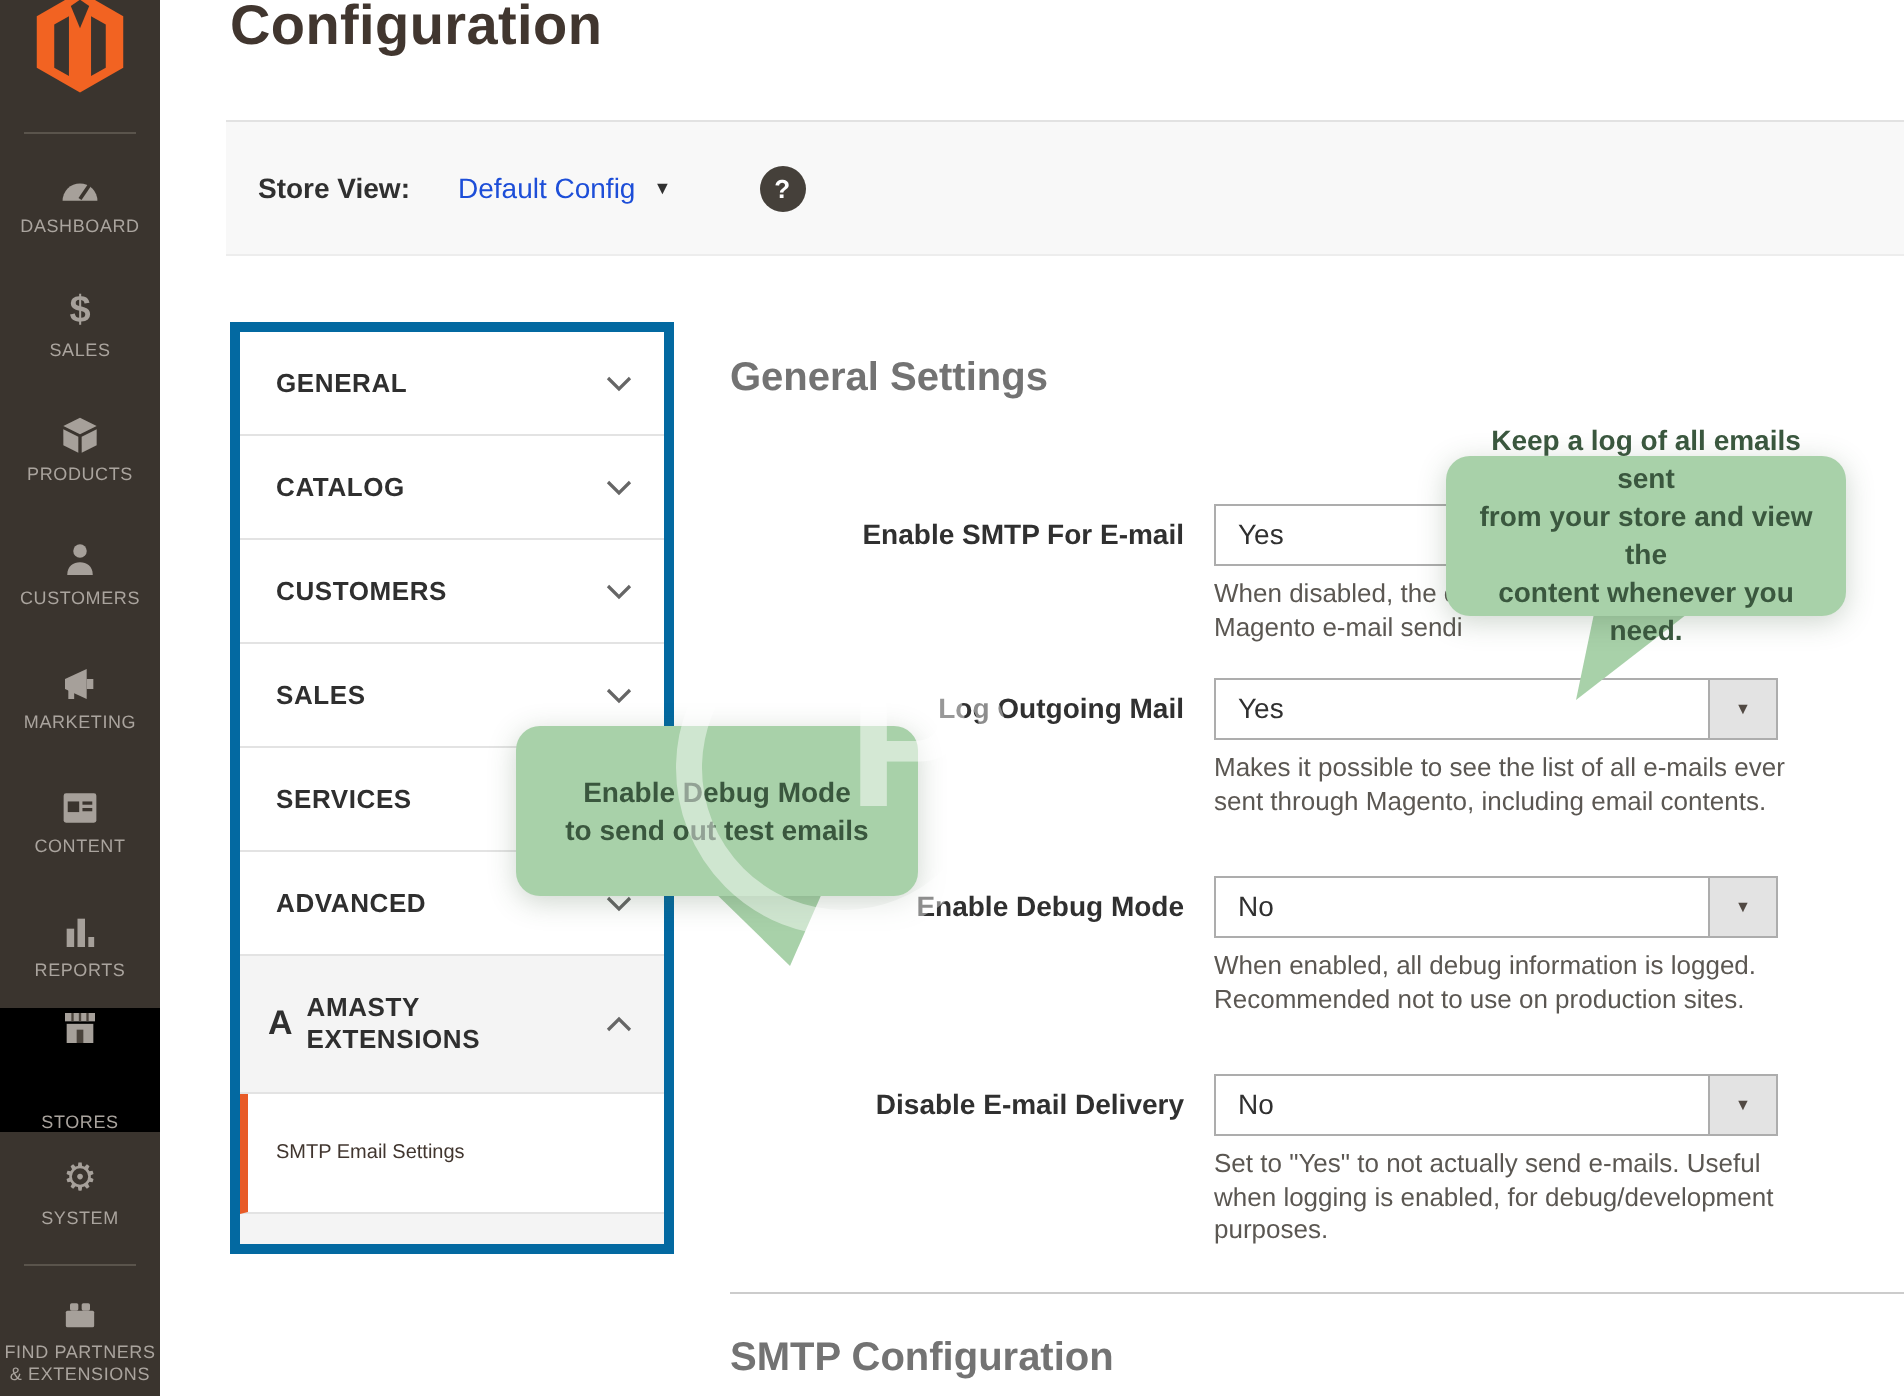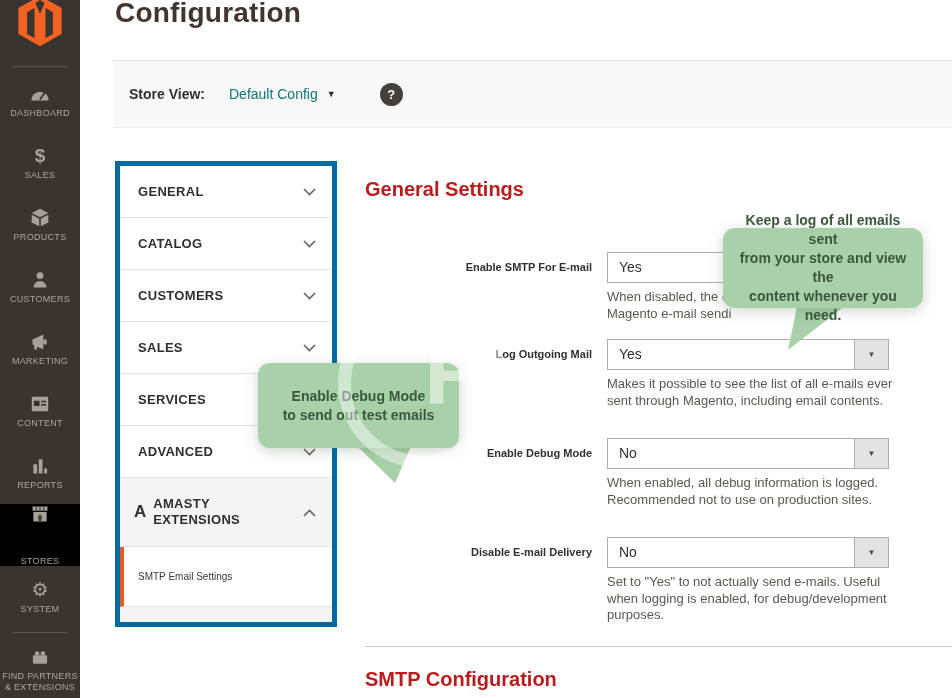--- a/index.html
+++ b/index.html
@@ -23,21 +23,21 @@
   .svgico { fill:#a6a09a; }
 
   
   .page-title { position:absolute; left:115px; top:-5px; font-size:28px; line-height:36px;
     color:#41362f; letter-spacing:.2px; }
   .store-bar { position:absolute; left:113px; top:60px; right:0; height:68px;
     background:#f8f8f8; border-top:1px solid #e2e2e2; border-bottom:1px solid #ededed;
     display:flex; align-items:center; padding-left:16px; }
   .sv-label { font-size:14px; font-weight:bold; color:#303030; }
   .sv-select { margin-left:24px; display:flex; align-items:center; gap:9px; cursor:pointer; }
-  .sv-value { font-size:14px; color:#0f766e; }
+  .sv-value { font-size:14px; color:#1d4ed8; }
   .sv-caret { font-size:9px; color:#303030; }
   .help-circle { margin-left:44px; width:23px; height:23px; border-radius:50%;
     background:#45403a; color:#ffffff; font-size:13px; font-weight:bold;
     display:flex; align-items:center; justify-content:center; cursor:pointer; }
 
   
   .config-nav { position:absolute; left:115px; top:161px; width:222px;
     background:#ffffff; border:5px solid #0369a1; z-index:5; }
   .nav-row { height:52px; display:flex; align-items:center; padding:0 16px 0 18px;
     border-bottom:1px solid #e3e3e3; cursor:pointer; background:#fff; }
@@ -49,24 +49,24 @@
   .amasty-lbl { font-size:13px; font-weight:bold; color:#2f2f2f; letter-spacing:.3px;
     line-height:16px; white-space:pre-line; }
   .smtp-item { height:60px; background:#ffffff; border-left:4px solid #e85b27;
     display:flex; align-items:center; padding-left:14px; cursor:pointer;
     border-bottom:1px solid #e3e3e3; }
   .smtp-lbl { font-size:10px; color:#41362f; }
   .nav-strip { height:15px; background:#f4f4f4; }
 
   
   .section-title { position:absolute; left:365px; font-size:20px; font-weight:bold;
-    color:#b91c1c; }
+    color:#737373; }
   .field-row { position:absolute; left:365px; width:587px; }
   .f-label { position:absolute; left:0; top:0; width:227px; text-align:right;
-    font-size:11px; font-weight:600; color:#303030; line-height:31px; }
+    font-size:14px; font-weight:600; color:#303030; line-height:31px; }
   .f-select { position:absolute; left:242px; top:0; width:282px; height:31px;
     border:1px solid #adadad; background:#ffffff; cursor:pointer; }
   .f-value { position:absolute; left:11px; top:0; line-height:29px; font-size:14px; color:#303030; }
   .f-arrow { position:absolute; right:0; top:0; width:34px; height:29px;
     background:#e3e3e3; border-left:1px solid #adadad; display:flex; align-items:center;
     justify-content:center; font-size:8px; color:#514943; cursor:pointer; }
   .f-note { position:absolute; left:242px; top:37px; width:290px; font-size:13px;
     color:#5b5752; line-height:16.5px; white-space:pre-line; }
   .bottom-divider { position:absolute; left:365px; right:0; top:646px; height:1px; background:#cccccc; }
 

